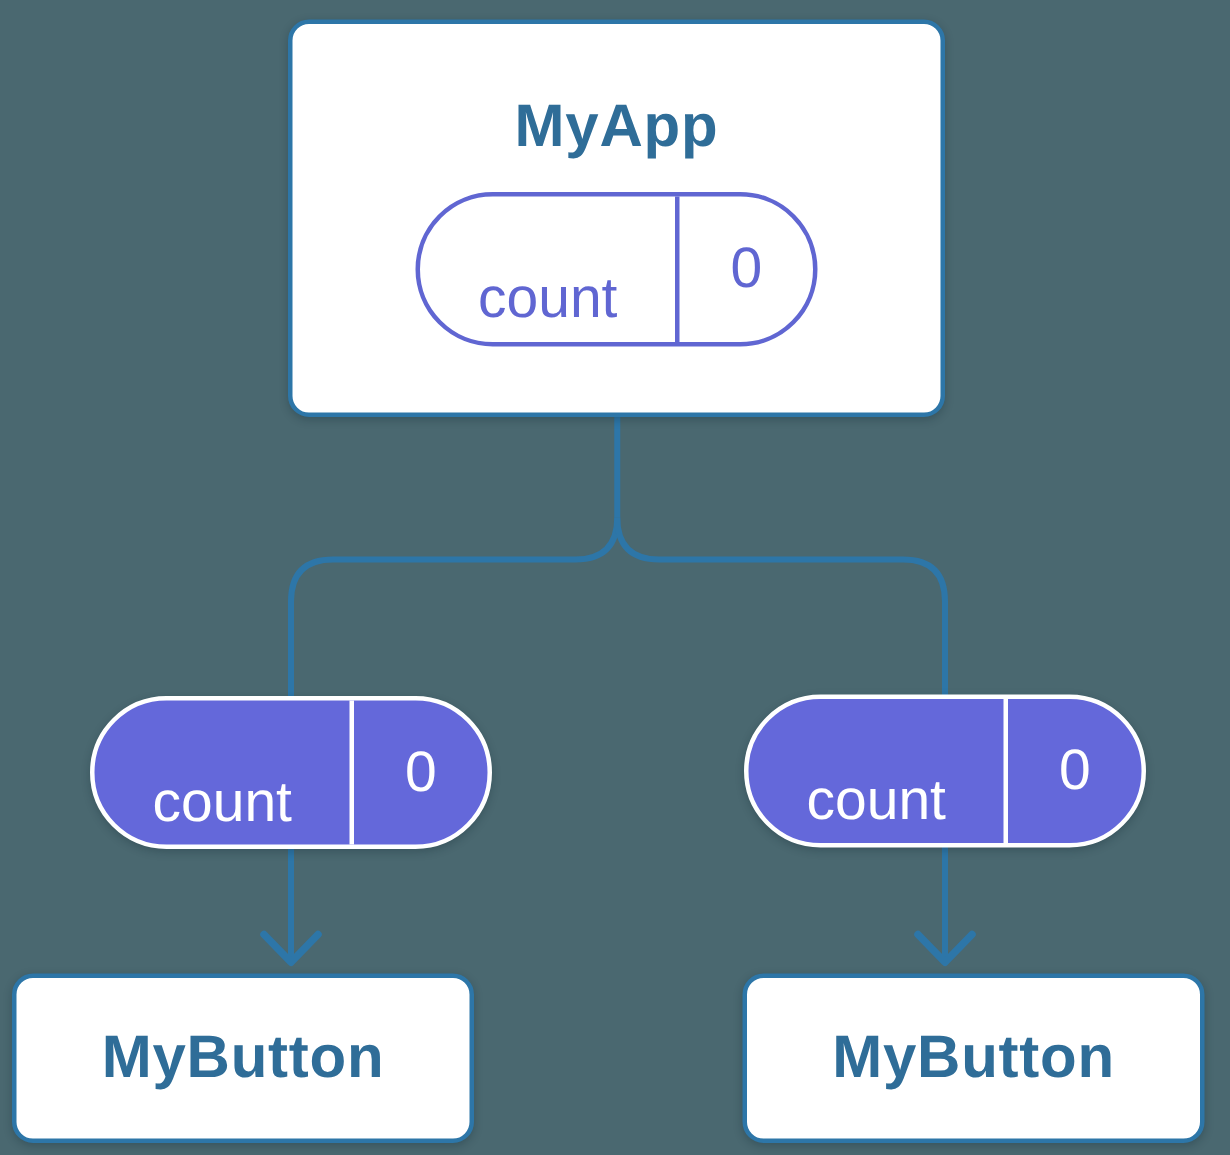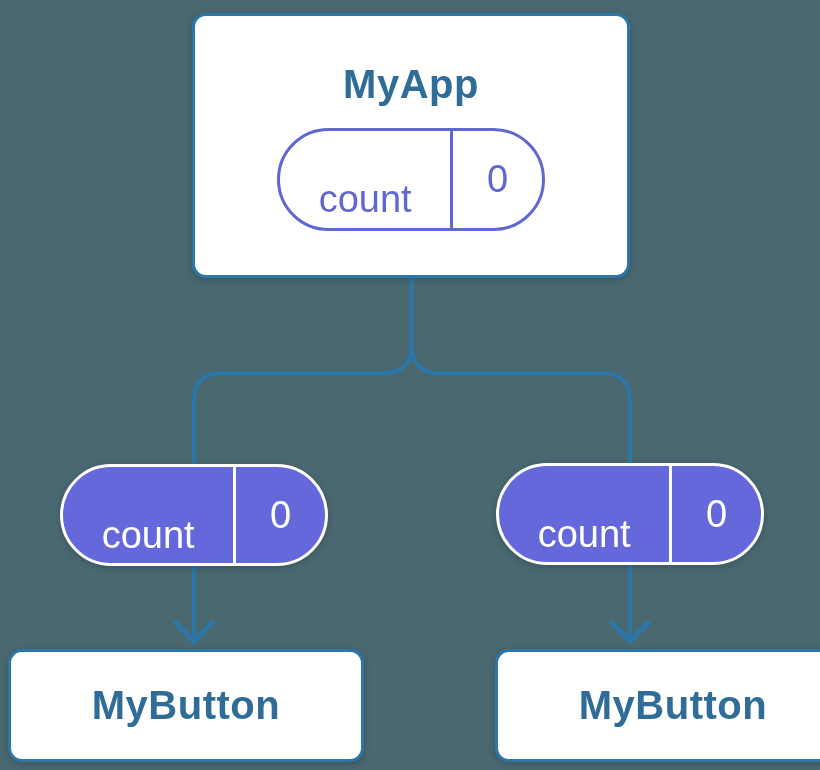--- a/index.html
+++ b/index.html
@@ -77,21 +77,21 @@
   .pill-value-cell {
     flex: 1 1 auto;
     display: flex;
     align-items: center;
     justify-content: center;
     border-left: 3px solid currentColor;
   }
   .pill-state .pill-value-cell { border-left-color: #6066d2; }
   .pill-prop  .pill-value-cell { border-left-color: #ffffff; }
   .child-card {
-    width: 356px; height: 113px;
+    width: 308px; height: 113px;
     display: flex;
     align-items: center;
     justify-content: center;
     font-size: 40px;
     font-weight: 700;
     color: #2f6d98;
     letter-spacing: 0.5px;
   }
   .child-left  { left: 8px;   top: 649px; }
   .child-right { left: 495px; top: 649px; }

